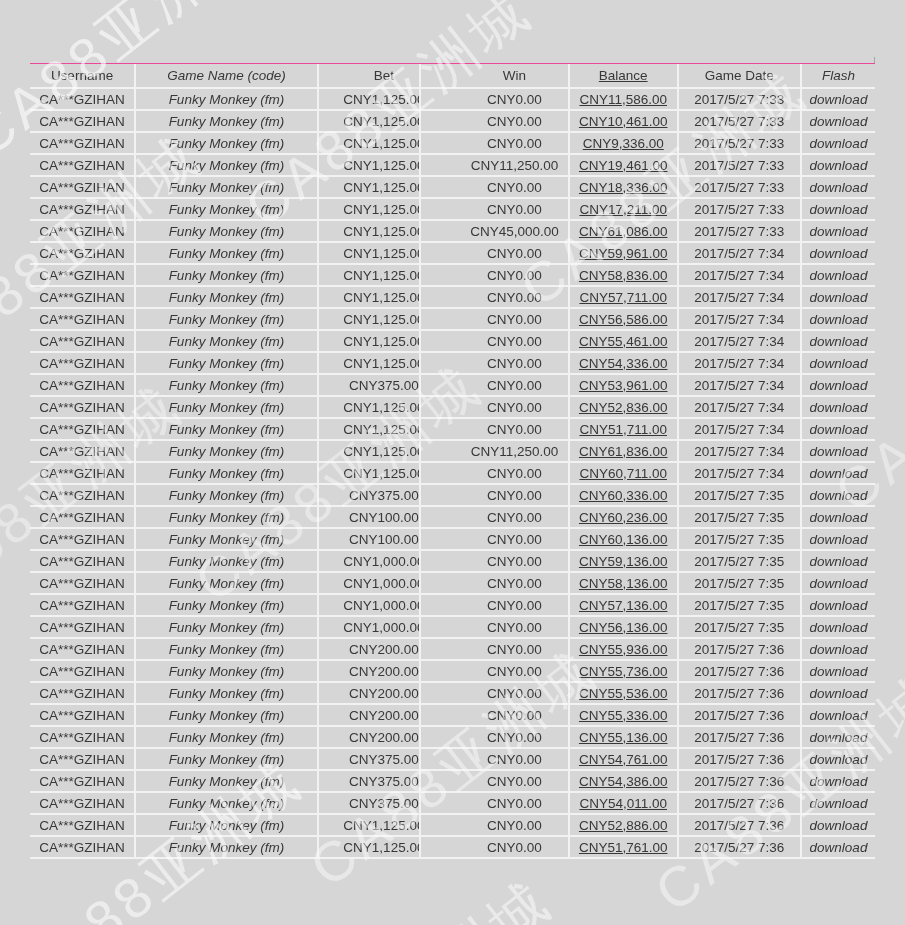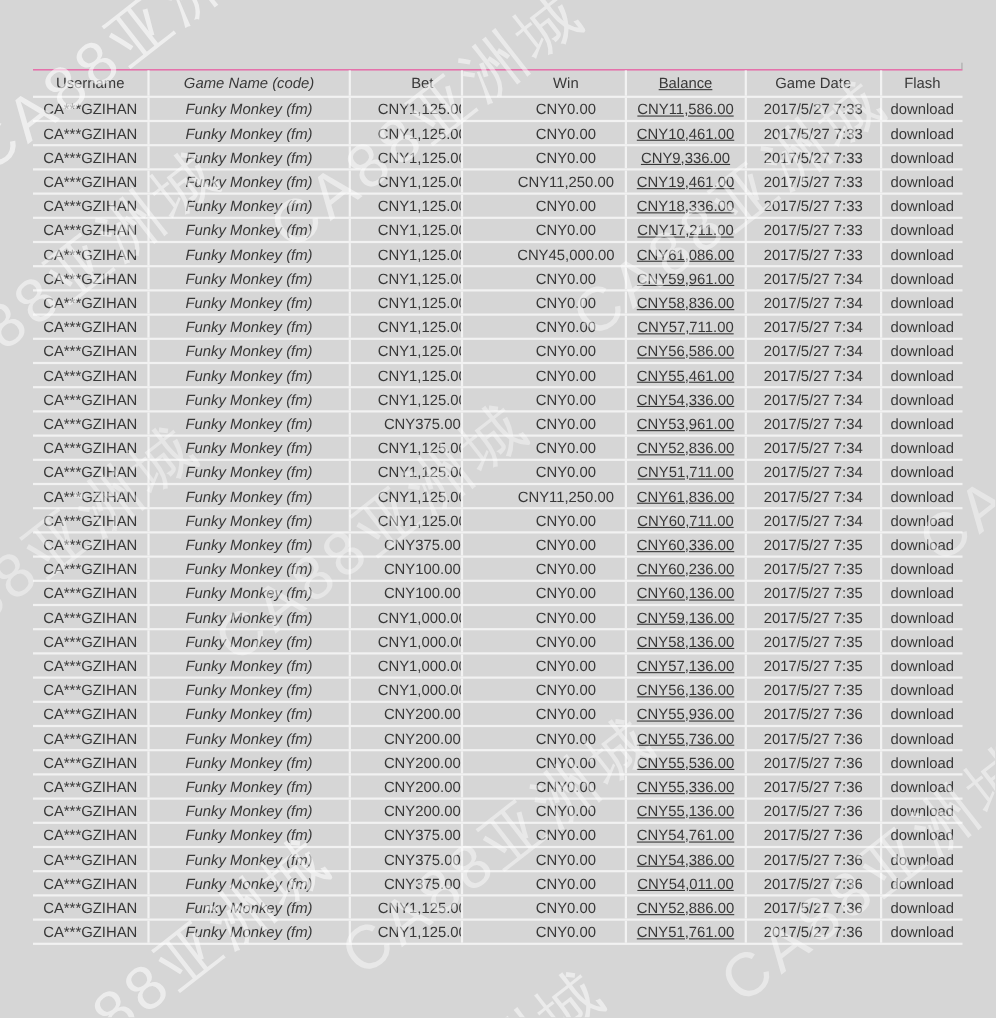--- a/index.html
+++ b/index.html
@@ -44,21 +44,21 @@
     content: ''; position: absolute; left: 0; top: -7px;
     width: 1px; height: 6px; background: #a8a8a8;
   }
   .cell:last-child { border-right: none; }
   .c0 { width: 116px; }
   .c1 { width: 200px; font-style: italic; }
   .c2 { width: 109px; padding-left: 30px; }
   .c3 { width: 119px; margin-left: 40px; }
   .c4 { width: 119px; text-decoration: underline; }
   .c5 { width: 135px; }
-  .c6 { width: 80px; }
+  .c6 { width: 80px; font-style: italic; }
   .link { cursor: pointer; }
   
   .wm-layer {
     position: absolute; left: 0; top: 0;
     width: 905px; height: 925px;
     pointer-events: none;
     z-index: 5;
     overflow: hidden;
   }
   .wm {

